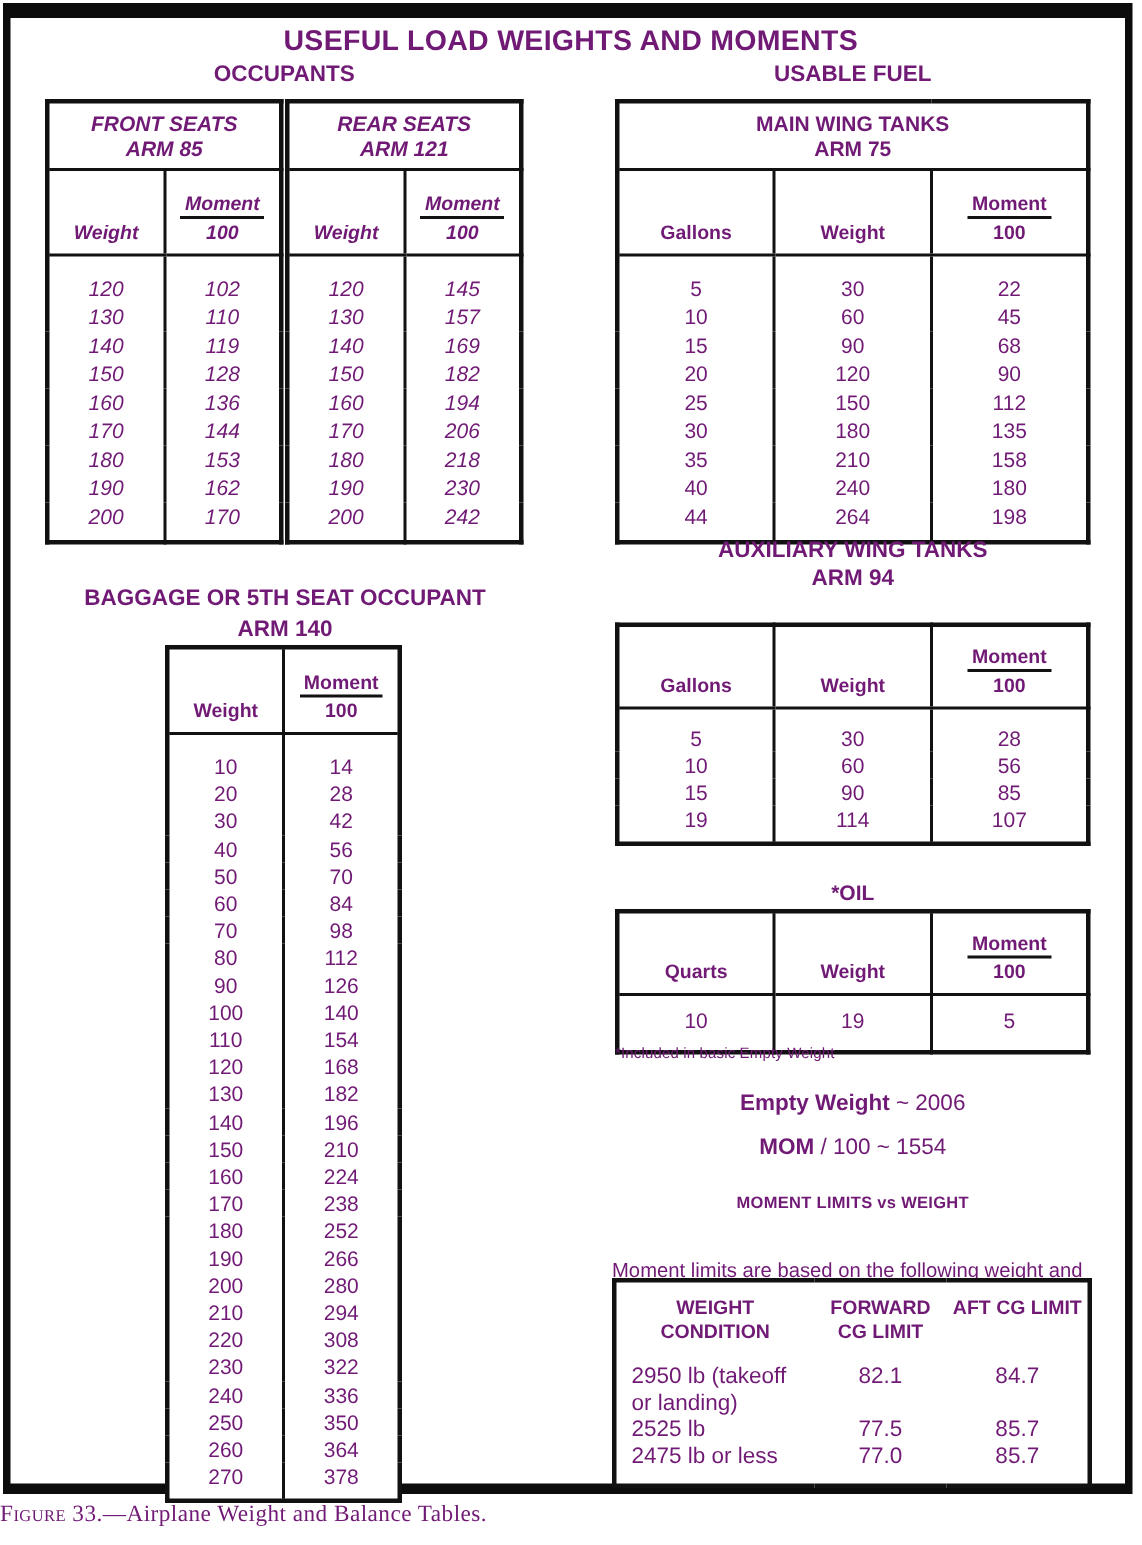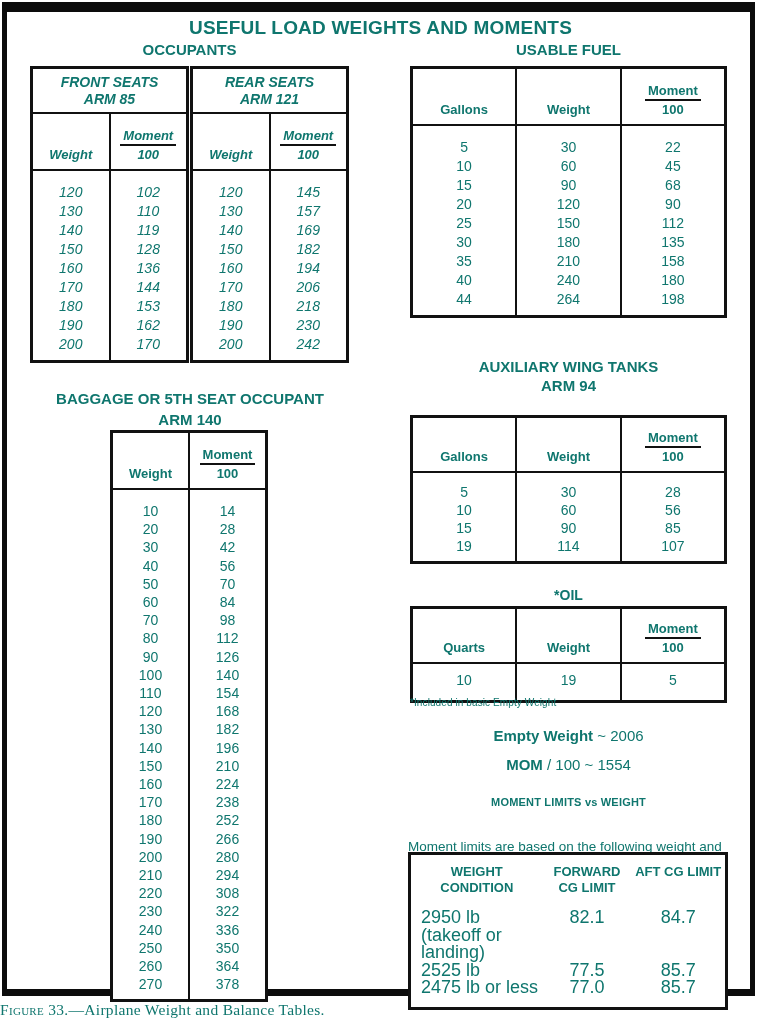--- a/index.html
+++ b/index.html
@@ -1,18 +1,18 @@
 <!DOCTYPE html>
 <html><head>
 <meta charset="utf-8">
 <style>
   html,body { margin:0; padding:0; background:#ffffff; }
   .page {
     position:relative; width:761px; height:1030px; background:#ffffff;
-    font-family:"Liberation Sans","DejaVu Sans",sans-serif; color:#0f766e;
+    font-family:"Liberation Sans","DejaVu Sans",sans-serif; color:#701a75;
     overflow:hidden;
   }
   .frame {
     position:absolute; left:2px; top:2px; width:753px; height:994px;
     border-style:solid; border-color:#0c0c0c; border-width:10px 5px 7px 5px;
     box-sizing:border-box; pointer-events:none;
   }
   .doc-title {
     position:absolute; top:17px; left:0; width:761px; text-align:center;
     font-size:19px; font-weight:bold; letter-spacing:0.2px;
@@ -70,21 +70,21 @@
 
   .ml-heading { position:absolute; top:796px; left:410px; width:317px; text-align:center;
                 font-size:11px; font-weight:bold; letter-spacing:0.2px; }
   .ml-desc { position:absolute; top:812px; left:408px; width:326px; font-size:13.5px; line-height:16px;margin-top:27px; }
 
   table.cg { position:absolute; top:852px; left:408px; width:320px;
              border-collapse:collapse; table-layout:fixed; border:3px solid #111; background:#fff; }
   .cg col.c1 { width:42%; } .cg col.c2 { width:28%; } .cg col.c3 { width:30%; }
   .cg th { font-size:13px; font-weight:bold; text-align:center; white-space:pre-line;
            line-height:16px; padding:9px 2px 2px; vertical-align:top; }
-  .cg td { font-size:18px; line-height:17.5px; text-align:center; vertical-align:top; padding:0 2px; }
+  .cg td { font-size:15px; line-height:17.5px; text-align:center; vertical-align:top; padding:0 2px; }
   .cg td:first-child { text-align:left; padding-left:10px; }
   .cg tbody tr:first-child td { padding-top:11px; }
   .cg tbody tr:last-child td { padding-bottom:10px; }
 
   .caption { position:absolute; top:1001px; left:0; width:761px; 
              font-family:"Liberation Serif","DejaVu Serif",serif; font-size:15.5px; letter-spacing:0.3px; }
   .caption .sc { font-variant:small-caps; }
 </style>
 </head>
 <body>
@@ -210,20 +210,26 @@
           <tr>
             <td>200</td>
             <td>242</td>
           </tr>
         </tbody>
     </table>
   </div>
 
   <table class="wtab tbl-main">
     <thead>
+      <tr>
+        <th class="ttl" colspan="3">
+          <div>MAIN WING TANKS</div>
+          <div>ARM 75</div>
+        </th>
+      </tr>
       <tr>
         <th class="sub"><span>Gallons</span></th>
         <th class="sub"><span>Weight</span></th>
         <th class="sub">
           <span class="frac">
             <span class="fnum">Moment</span>
             <span class="fden">100</span>
           </span>
         </th>
       </tr>

